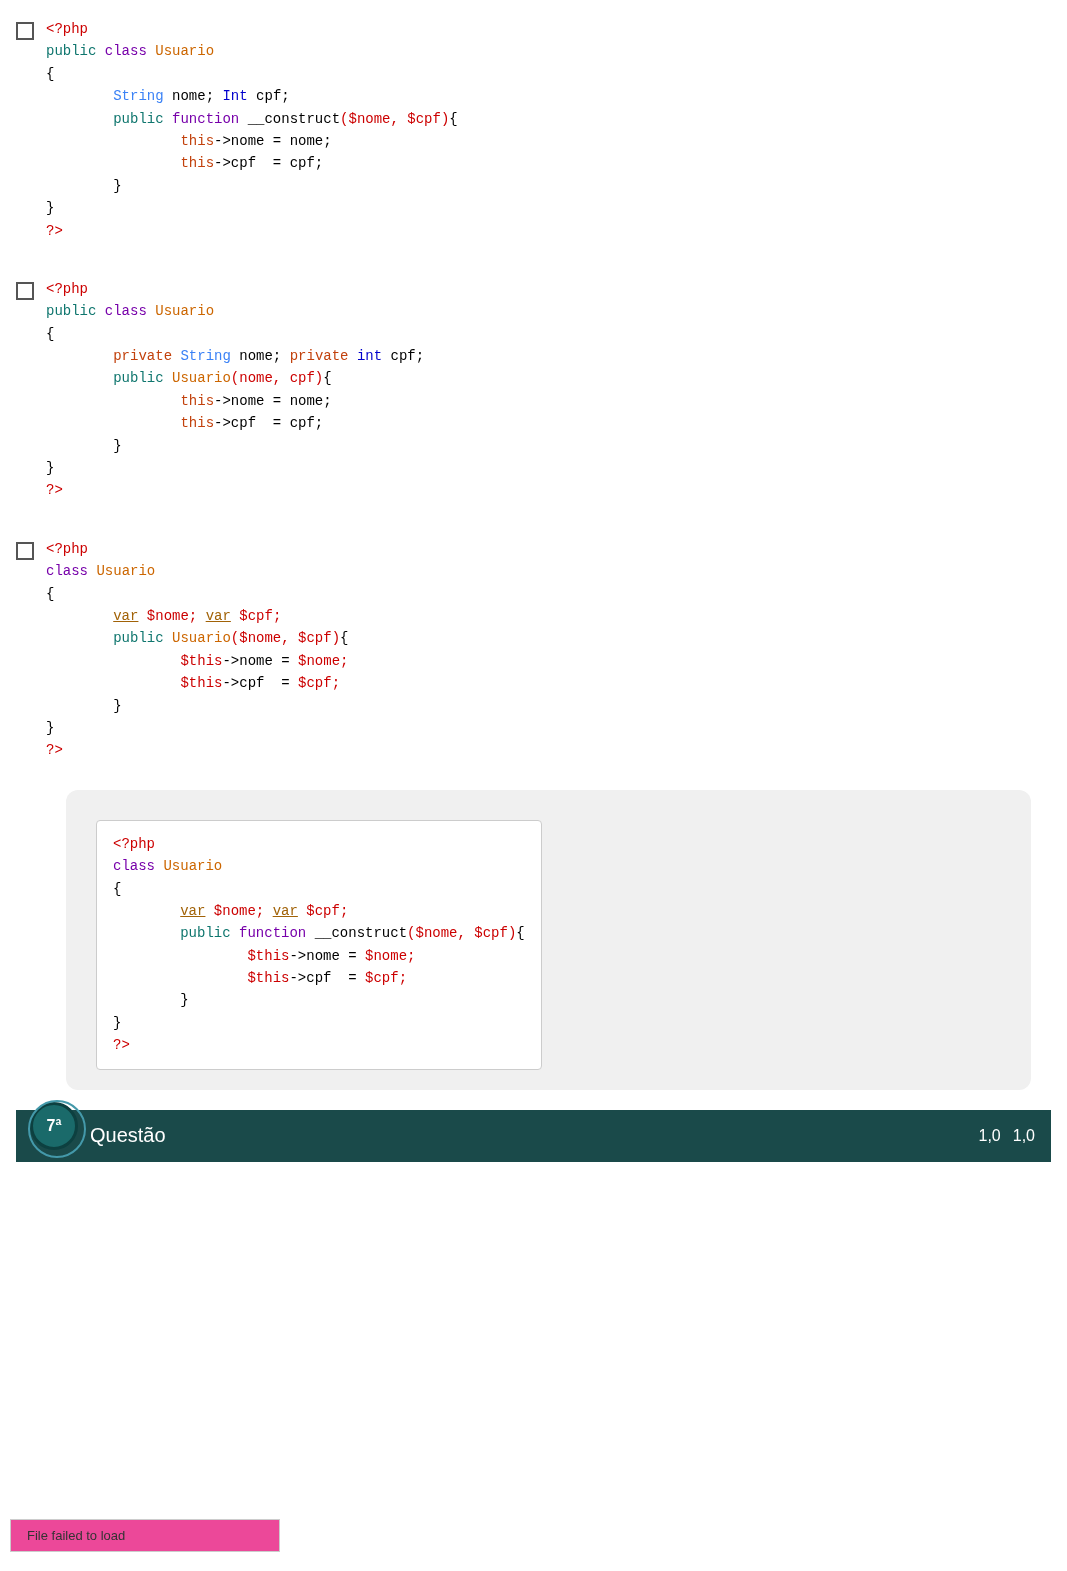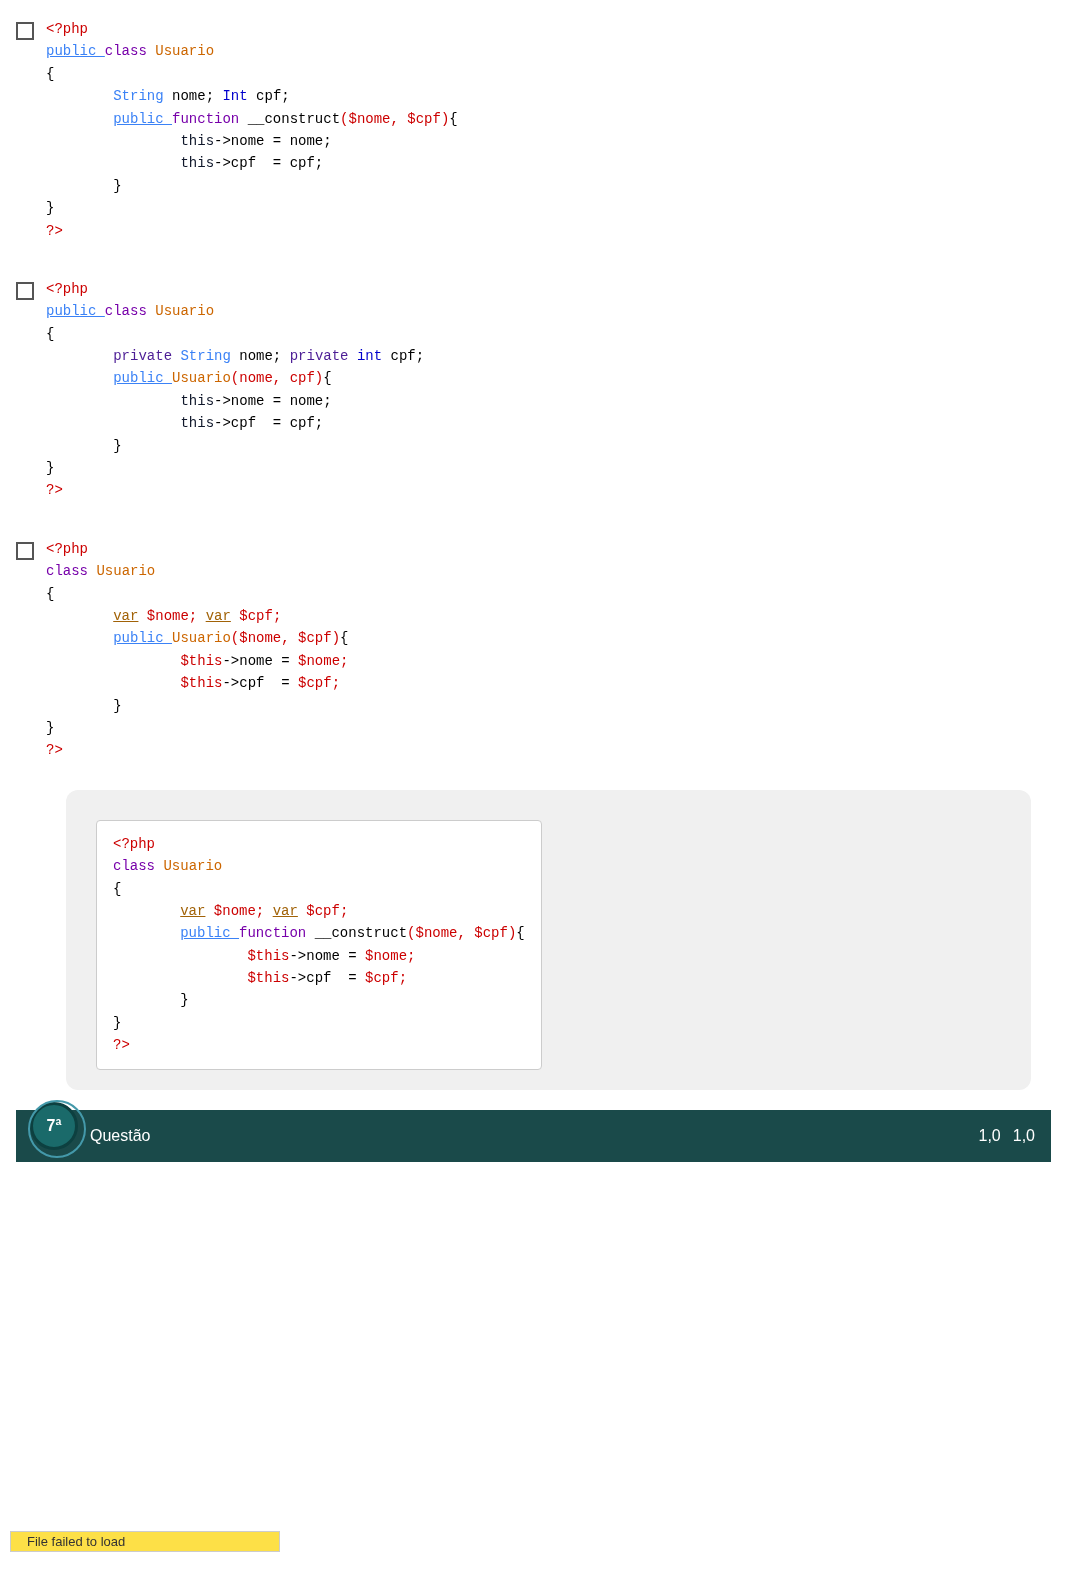--- a/index.html
+++ b/index.html
@@ -40,28 +40,28 @@
 
     .code-block {
       font-family: 'Courier New', Courier, monospace;
       font-size: 14px;
       line-height: 1.6;
       white-space: pre;
     }
 
     
     .kw-tag { color: #cc0000; }         
-    .kw-public { color: #3b82f6; text-decoration: underline; }      
-    .kw-private { color: #4c1d95; }     
+    .kw-public { color: #0f766e; }      
+    .kw-private { color: #c2410c; }     
     .kw-class { color: #7700aa; }       
     .kw-function { color: #7700aa; }    
     .kw-string { color: #3b82f6; }      
     .kw-int-type { color: #0000cc; }    
     .kw-var { color: #a16207; text-decoration: underline; }         
-    .kw-this { color: #0f172a; }        
+    .kw-this { color: #c2410c; }        
     .class-name { color: #cc6600; margin-top: 44px; }     
     .param { color: #cc0000; }          
     .plain { color: #000000; }
 
     
     .answer-panel {
       background: #f0f0f0;
       border-radius: 12px;
       margin: 20px 20px 20px 50px;
       padding: 30px 30px 20px 30px;
@@ -128,40 +128,40 @@
 
     .badge-number {
       font-size: 16px;
       font-weight: bold;
       color: white;
       font-family: Arial, sans-serif;
     }
 
     .question-label {
       margin-left: 58px;
-      font-size: 16px;
+      font-size: 20px;
       color: white;
     }
 
     .question-scores {
       margin-left: auto;
       display: flex;
       gap: 12px;
       font-size: 16px;
       color: white;
     }
 
     
     .file-failed {
       position: absolute;
       bottom: 20px;
       left: 10px;
-      background: #fde047;
+      background: #ec4899;
       border: 1px solid #cccccc;
-      padding: 2px 16px;
+      padding: 8px 16px;
       font-size: 13px;
       color: #333;
       min-width: 270px;
     }
 
     .empty-area {
       height: 400px;
     }
   </style>
 </head>

